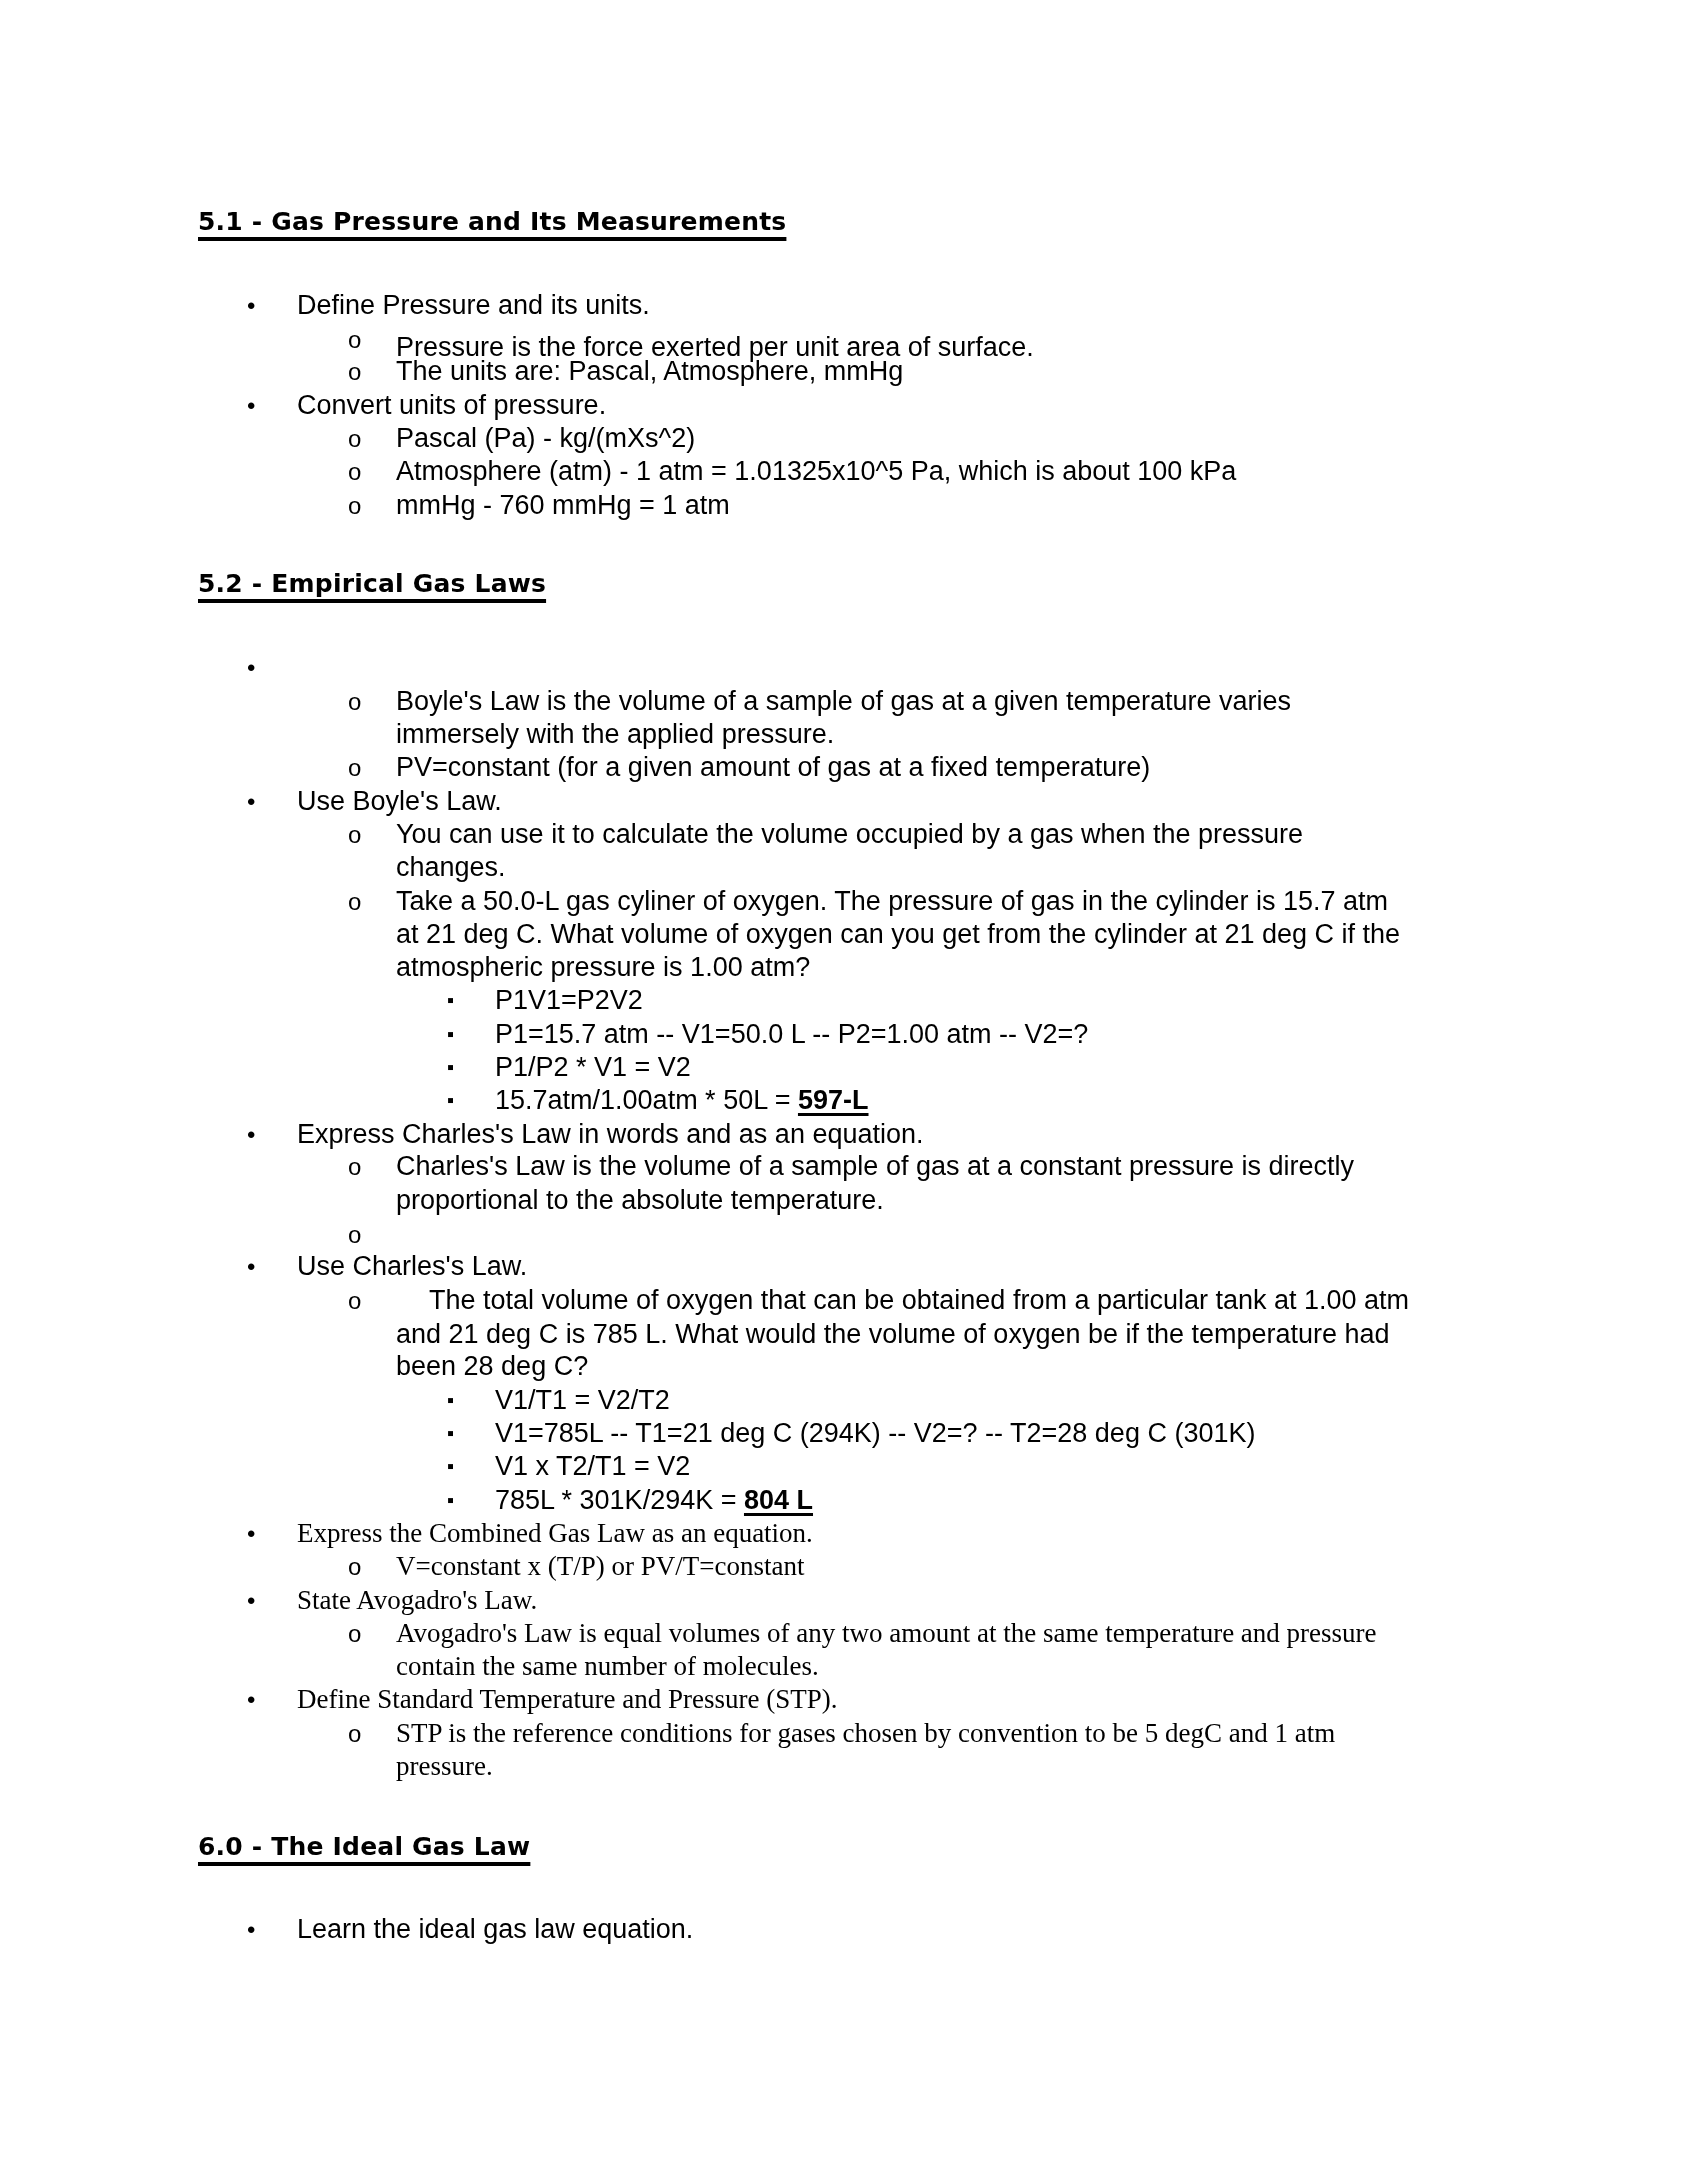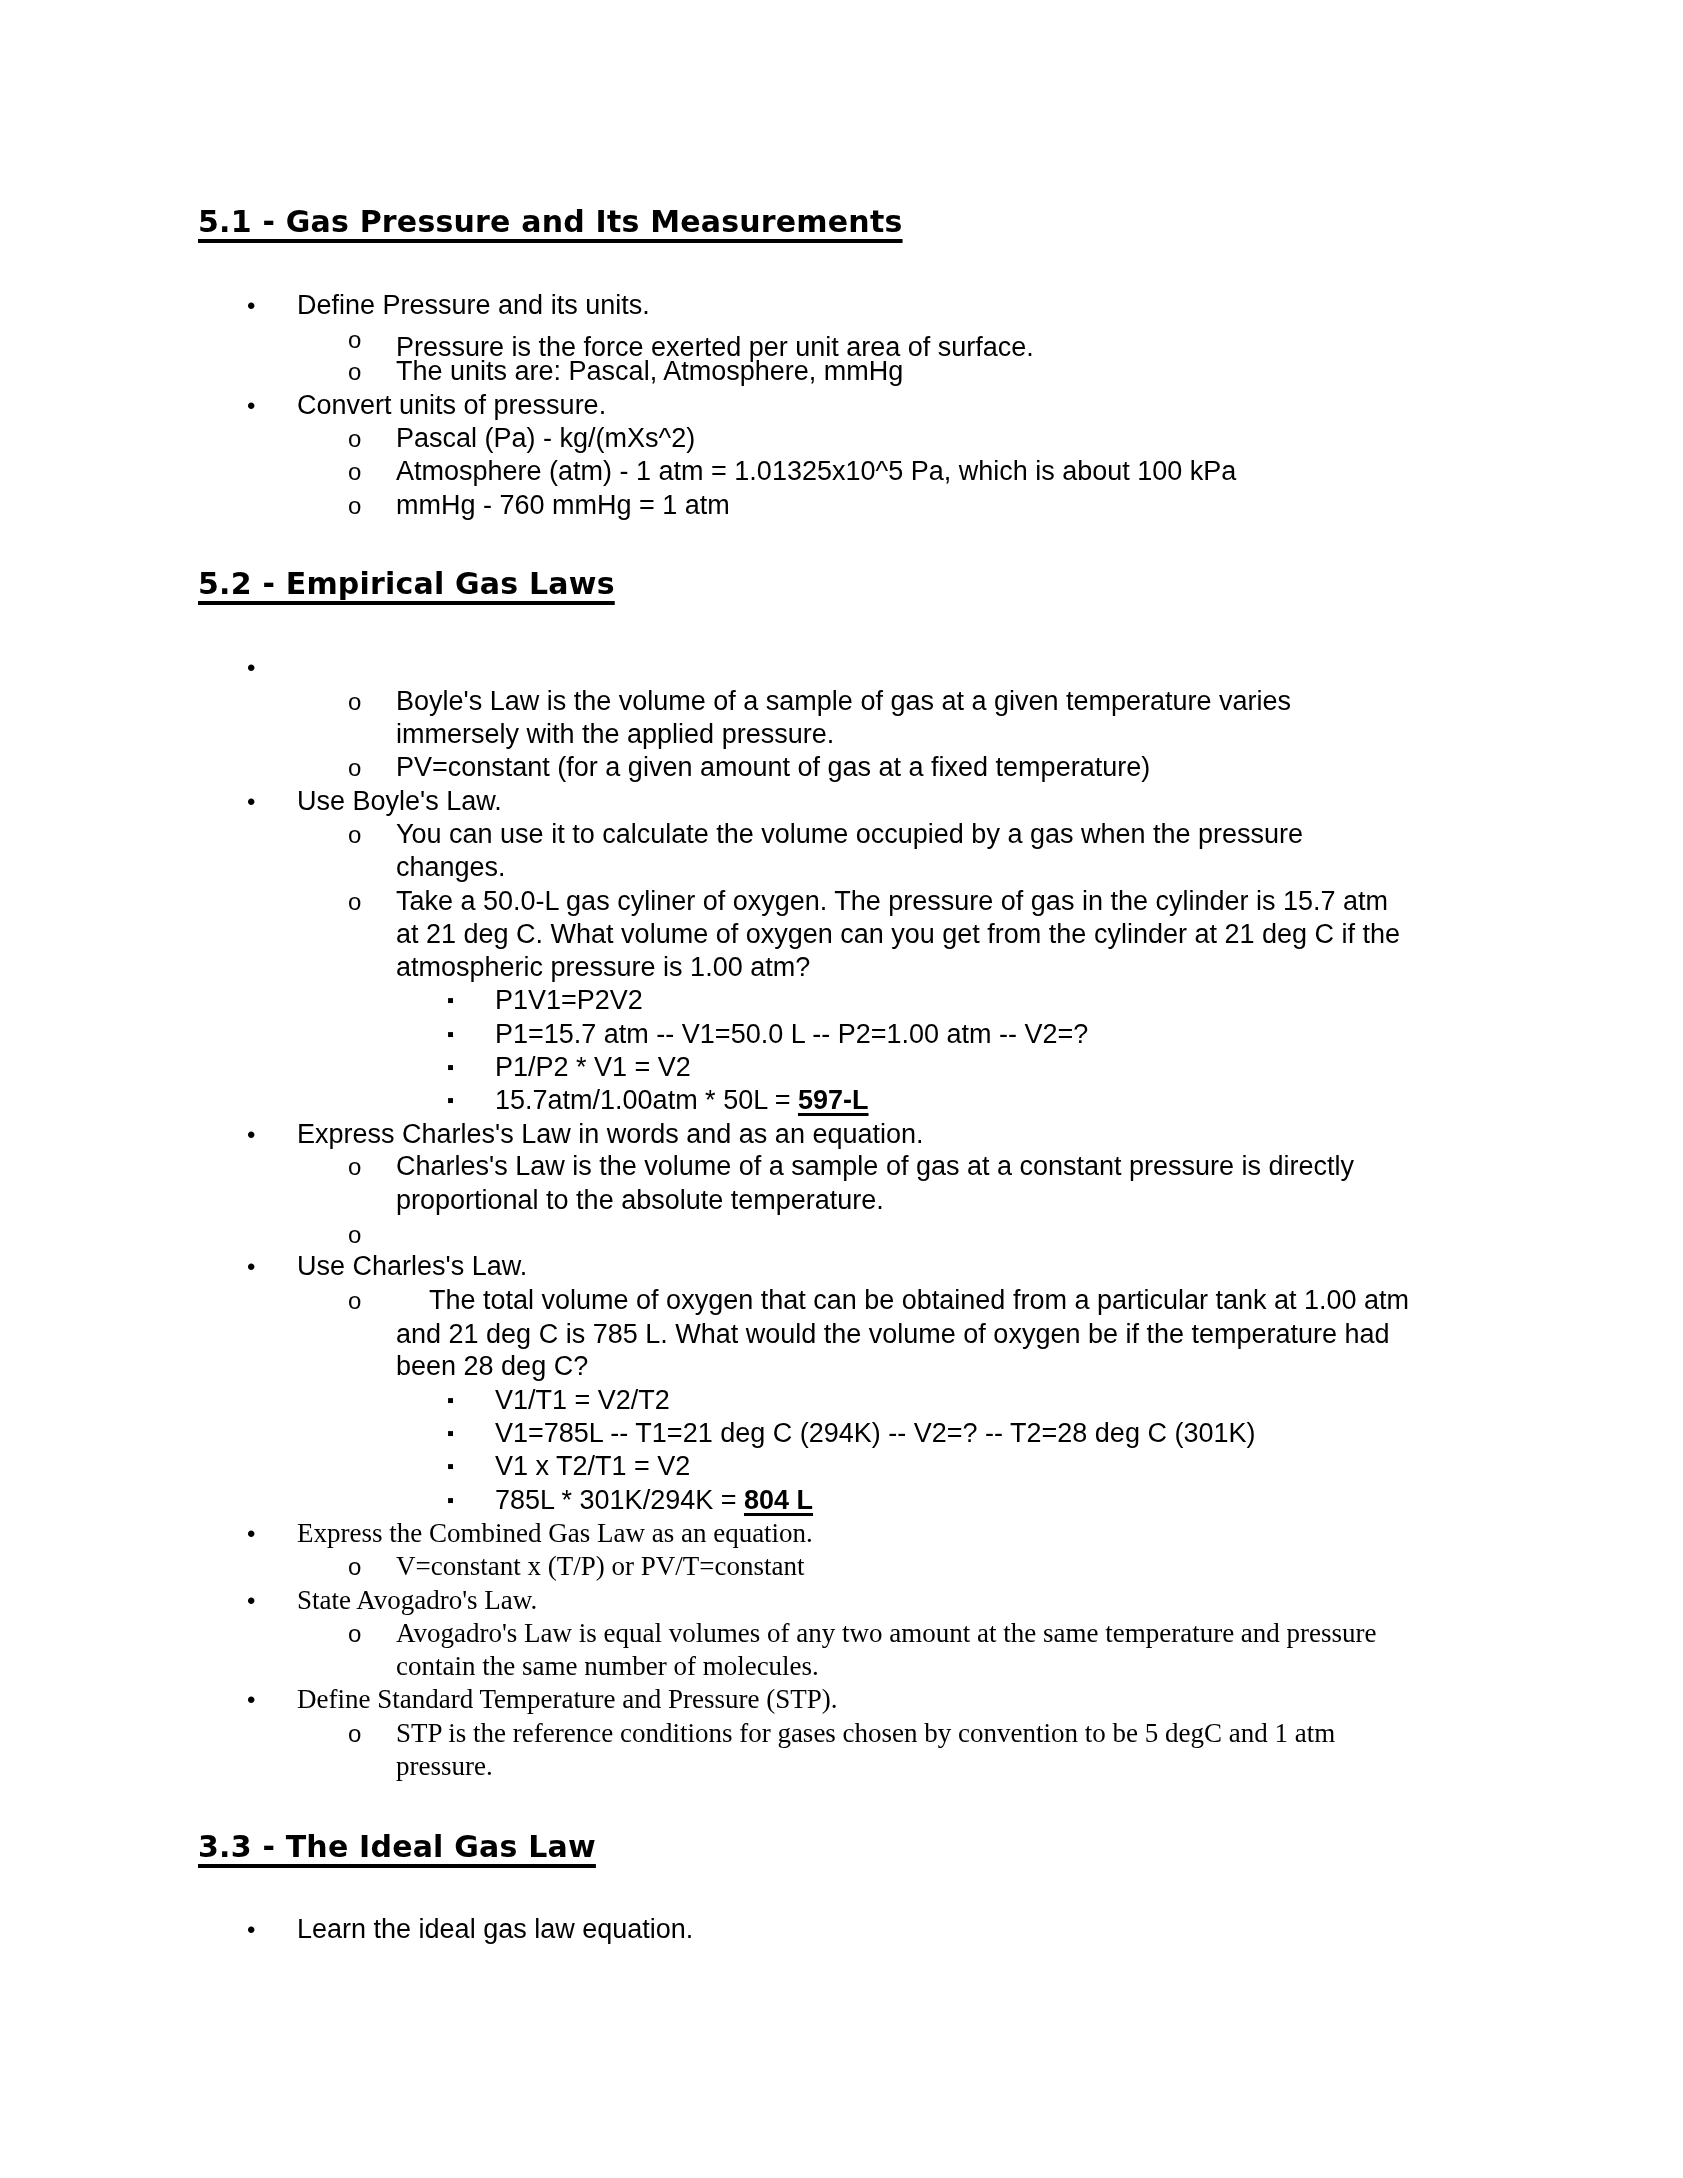--- a/index.html
+++ b/index.html
@@ -1,19 +1,19 @@
 <!DOCTYPE html>
 <html><head>
 <meta charset="utf-8">
 <style>
   html, body { margin:0; padding:0; background:#ffffff; }
   body { width:1683px; height:2178px; position:relative; overflow:hidden; color:#000; }
   .page { position:absolute; left:0; top:0; width:1683px; height:2178px; }
   .h { position:absolute; left:198px; font-family:"DejaVu Sans", sans-serif; font-weight:bold;
-       font-size:30px; letter-spacing:0.2px; text-decoration:underline; text-decoration-thickness:4px;
+       font-size:25px; letter-spacing:0.2px; text-decoration:underline; text-decoration-thickness:4px;
        text-underline-offset:7px; white-space:nowrap; line-height:44px; }
   .line { position:absolute; font-family:"Liberation Sans", sans-serif; font-size:27px;
           line-height:33px; white-space:nowrap; }
   .serif { font-family:"Liberation Serif", serif; font-size:27px; }
   .mk { position:absolute; font-family:"Liberation Sans", sans-serif; line-height:33px; }
   .b1 { left:247px; font-size:24px; }
   .b2 { left:348px; font-size:24px; }
   .b3 { left:447px; font-size:20px; }
   .t1 { left:297px; }
   .t2 { left:396px; }
@@ -113,18 +113,18 @@
   <div class="line serif t2" style="top:1617px;">Avogadro's Law is equal volumes of any two amount at the same temperature and pressure</div>
   <div class="line serif t2" style="top:1650px;">contain the same number of molecules.</div>
 
   <span class="mk b1" style="top:1683px;">•</span>
   <div class="line serif t1" style="top:1683px;">Define Standard Temperature and Pressure (STP).</div>
 
   <span class="mk b2" style="top:1717px;">o</span>
   <div class="line serif t2" style="top:1717px;">STP is the reference conditions for gases chosen by convention to be 5 degC and 1 atm</div>
   <div class="line serif t2" style="top:1750px;">pressure.</div>
 
-  <div class="h" style="top:1825px;">3.3 - The Ideal Gas Law</div>
+  <div class="h" style="top:1825px;">6.0 - The Ideal Gas Law</div>
 
   <span class="mk b1" style="top:1913px;">•</span>
   <div class="line t1" style="top:1913px;">Learn the ideal gas law equation.</div>
 </div>
 
 
 </body></html>

